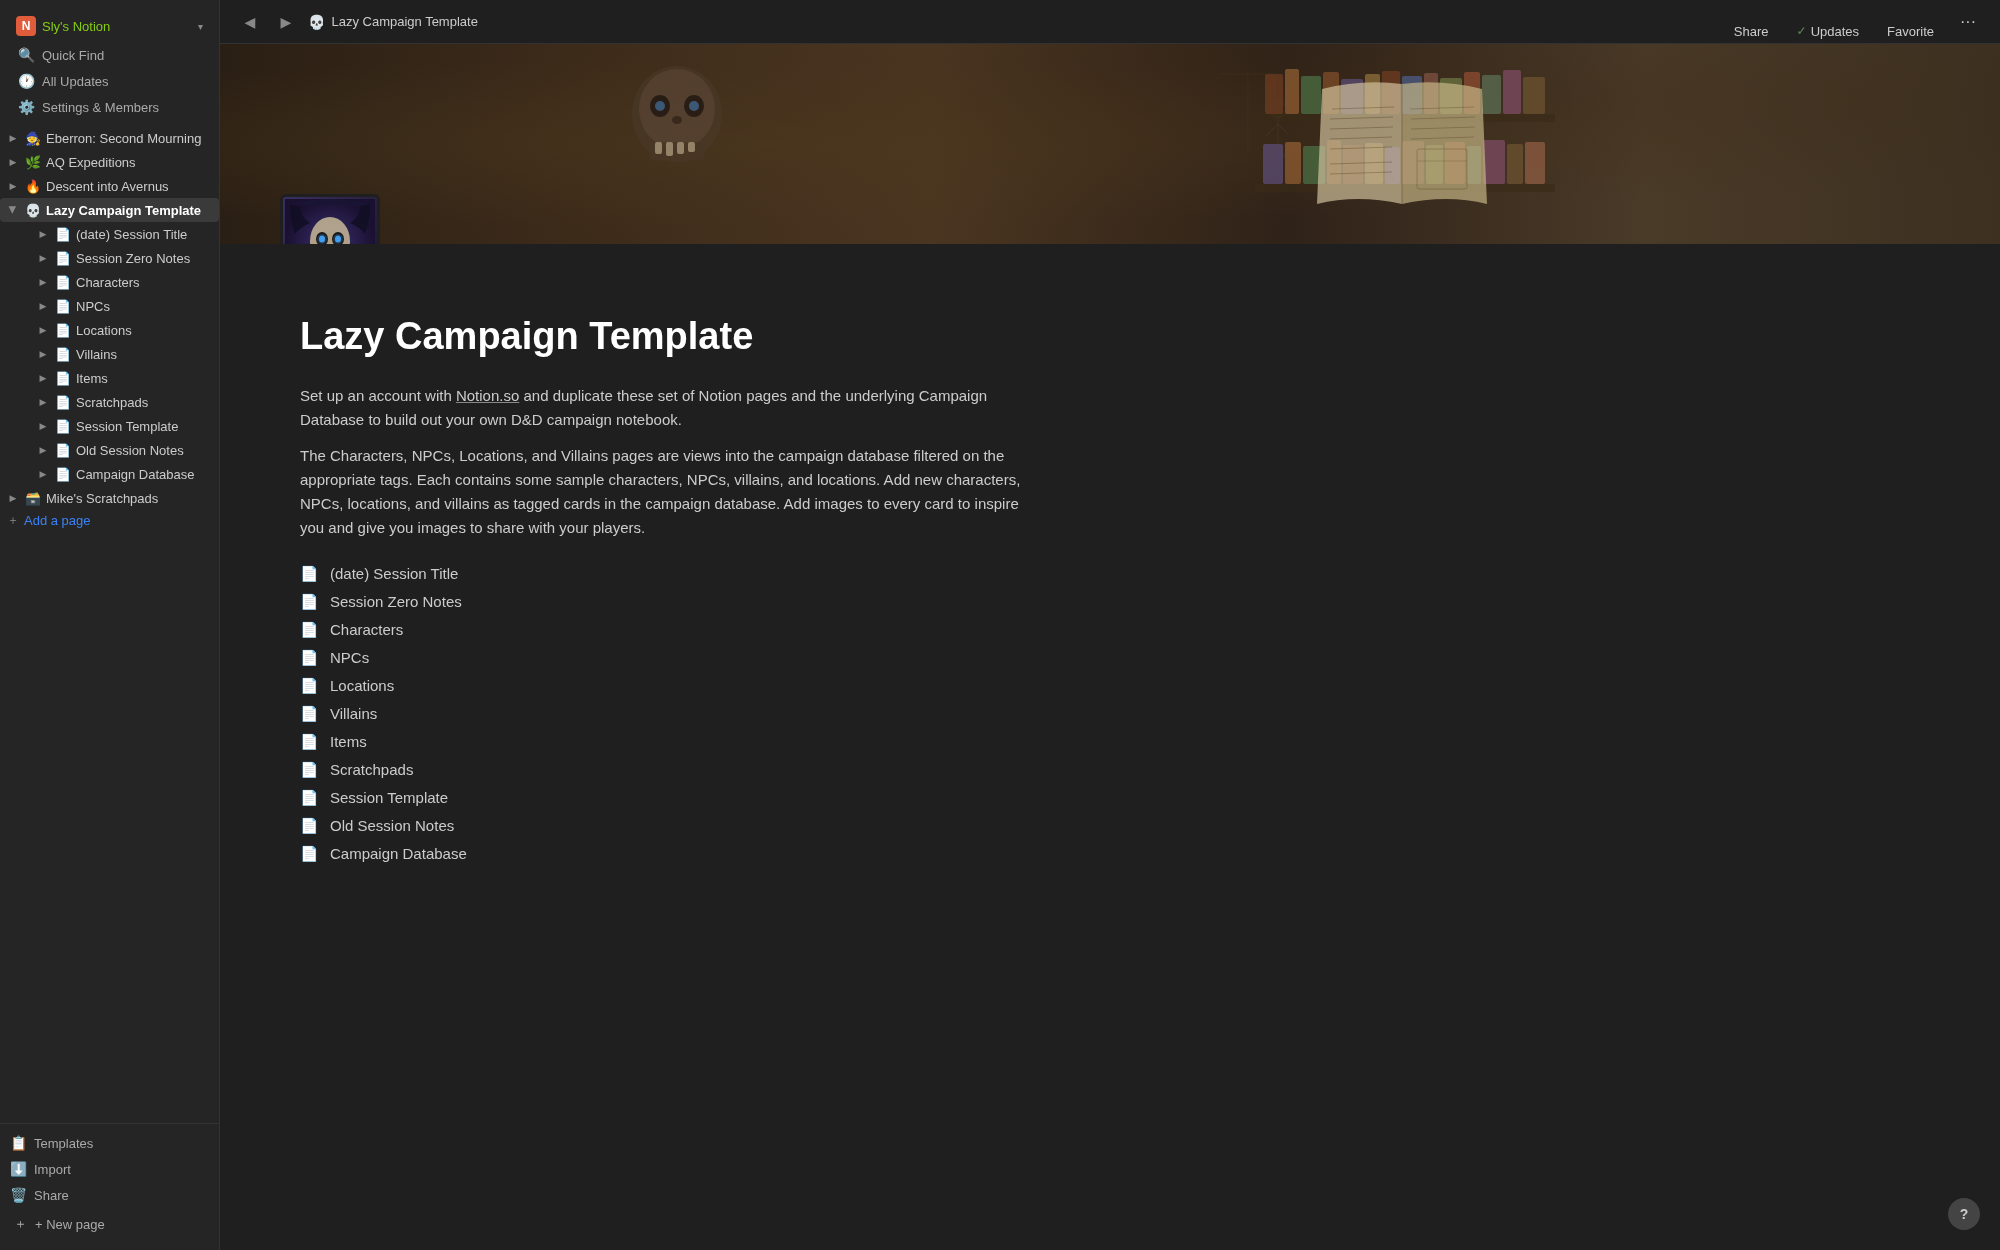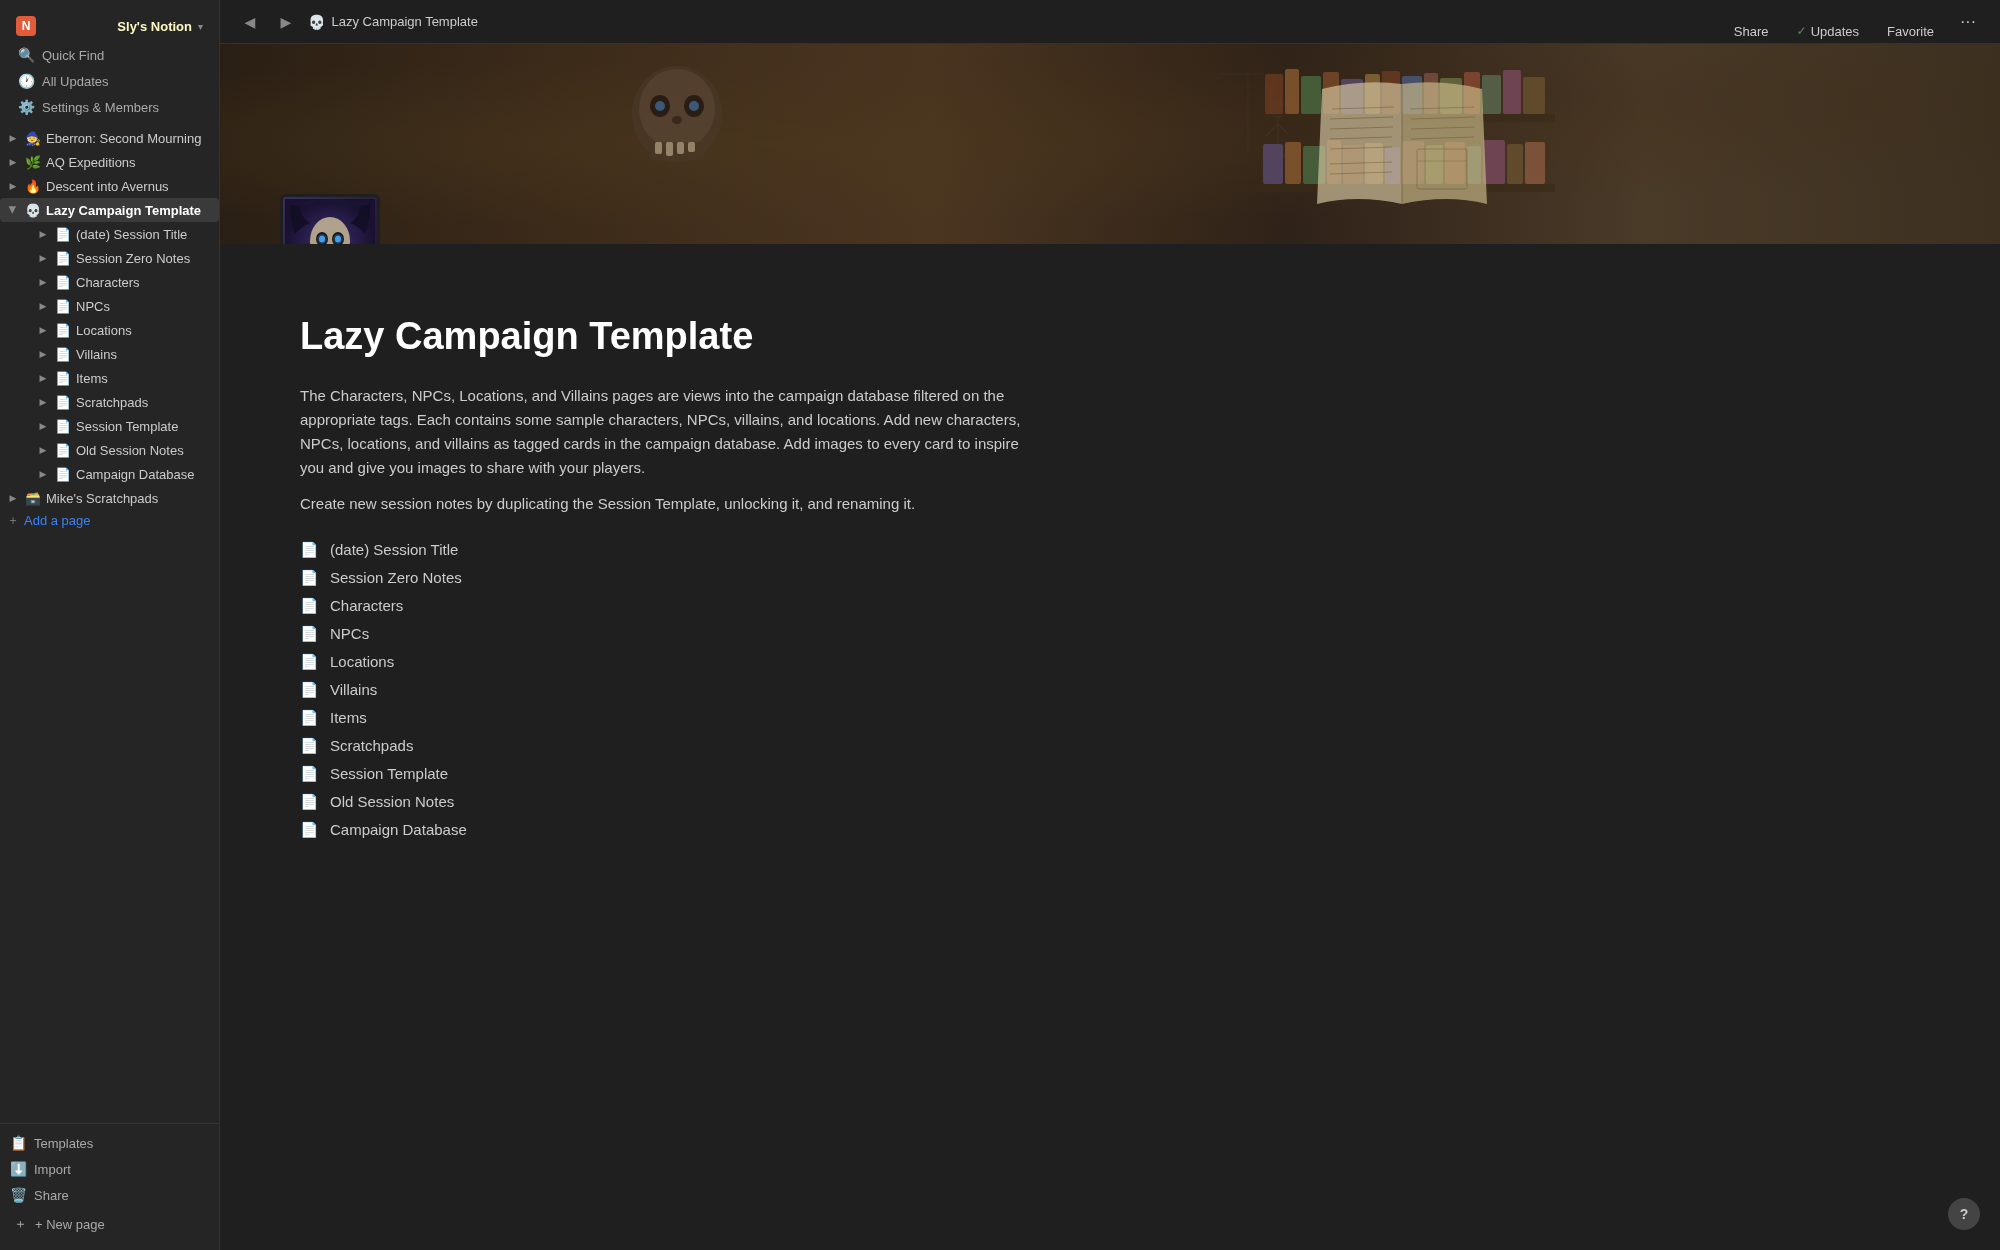--- a/index.html
+++ b/index.html
@@ -37,21 +37,21 @@
       border-radius: 4px;
       cursor: pointer;
     }
     .workspace-icon {
       width: 20px; height: 20px;
       background: #e05c3a;
       border-radius: 4px;
       display: flex; align-items: center; justify-content: center;
       font-size: 12px; color: white; font-weight: bold;
     }
-    .workspace-name { font-size: 13px; font-weight: 700; color: #fef9c3; flex:1;text-align:right; }
+    .workspace-name { font-size: 13px; font-weight: 400; color: #84cc16; flex:1; }
     .workspace-chevron { color: #888; font-size: 10px; }
 
     .sidebar-action {
       display: flex; align-items: center; gap: 8px;
       padding: 5px 10px; border-radius: 4px; cursor: pointer;
       color: #aaa; font-size: 13px;
     }
     .sidebar-action .icon { font-size: 14px; width: 16px; text-align:center; }
 
     #sidebar-nav { flex: 1; overflow-y: auto; padding: 2px 0; }
@@ -598,22 +598,25 @@
             <path d="M85,5 Q85,20 80,35 Q75,28 65,24 Q75,18 75,8 Z" fill="#120e25" opacity="0.9"></path>
             <path d="M5,5 Q45,-5 85,5 Q75,8 45,6 Q15,8 5,5 Z" fill="#1a1535" opacity="0.95"></path>
           </svg>
         </div>
       </div>
     </div>
 
     <div id="page-body">
       <h1 id="page-title">Lazy Campaign Template</h1>
 
+      <p class="page-desc">
+        Set up an account with <a href="#">Notion.so</a>
+        <span> and duplicate these set of Notion pages and the underlying Campaign Database to build out your own D&amp;D campaign notebook.</span>
+      </p>
       <p class="page-desc">The Characters, NPCs, Locations, and Villains pages are views into the campaign database filtered on the appropriate tags. Each contains some sample characters, NPCs, villains, and locations. Add new characters, NPCs, locations, and villains as tagged cards in the campaign database.  Add images to every card to inspire you and give you images to share with your players.</p>
-      <p class="page-desc">Create new session notes by duplicating the Session Template, unlocking it, and renaming it.</p>
 
       <div class="subpage-list">
 
       <div class="subpage-item">
         <span class="subpage-icon">📄</span>
         <span class="subpage-label">(date) Session Title</span>
       </div>
           <div class="subpage-item">
         <span class="subpage-icon">📄</span>
         <span class="subpage-label">Session Zero Notes</span>

